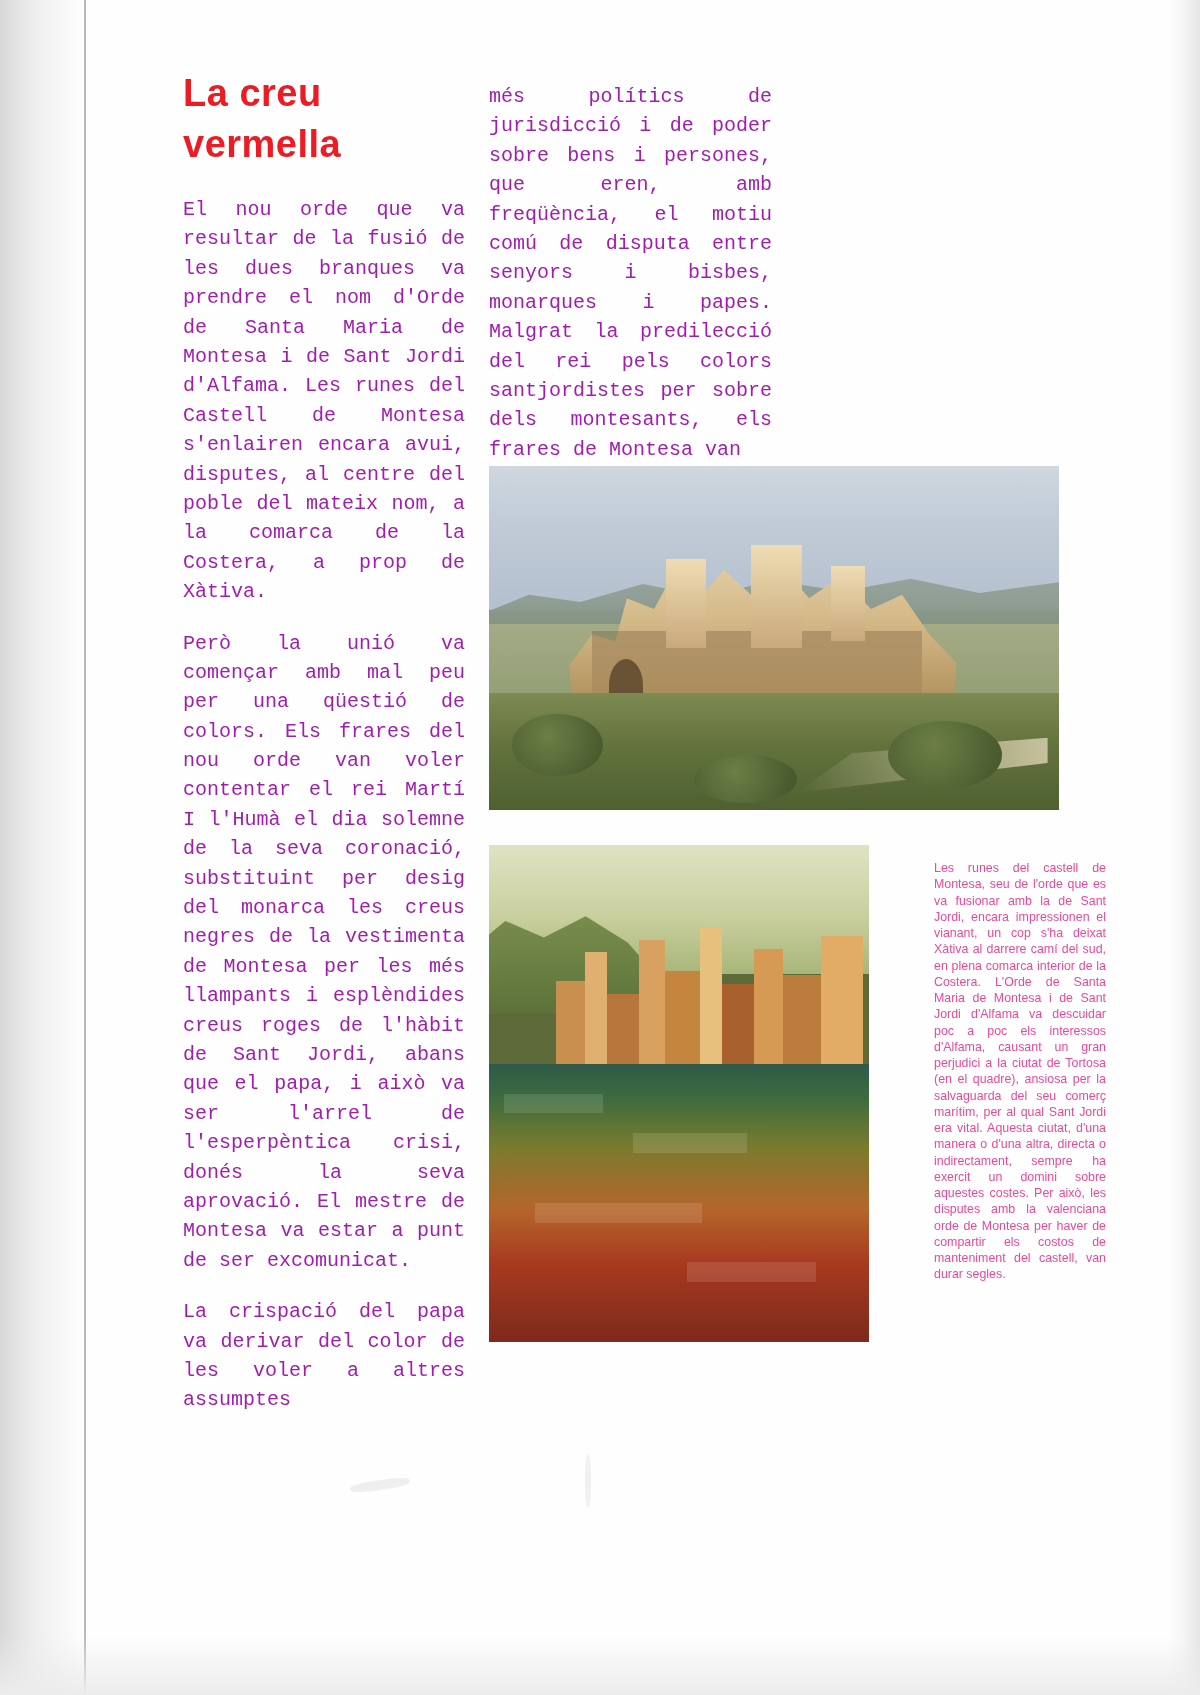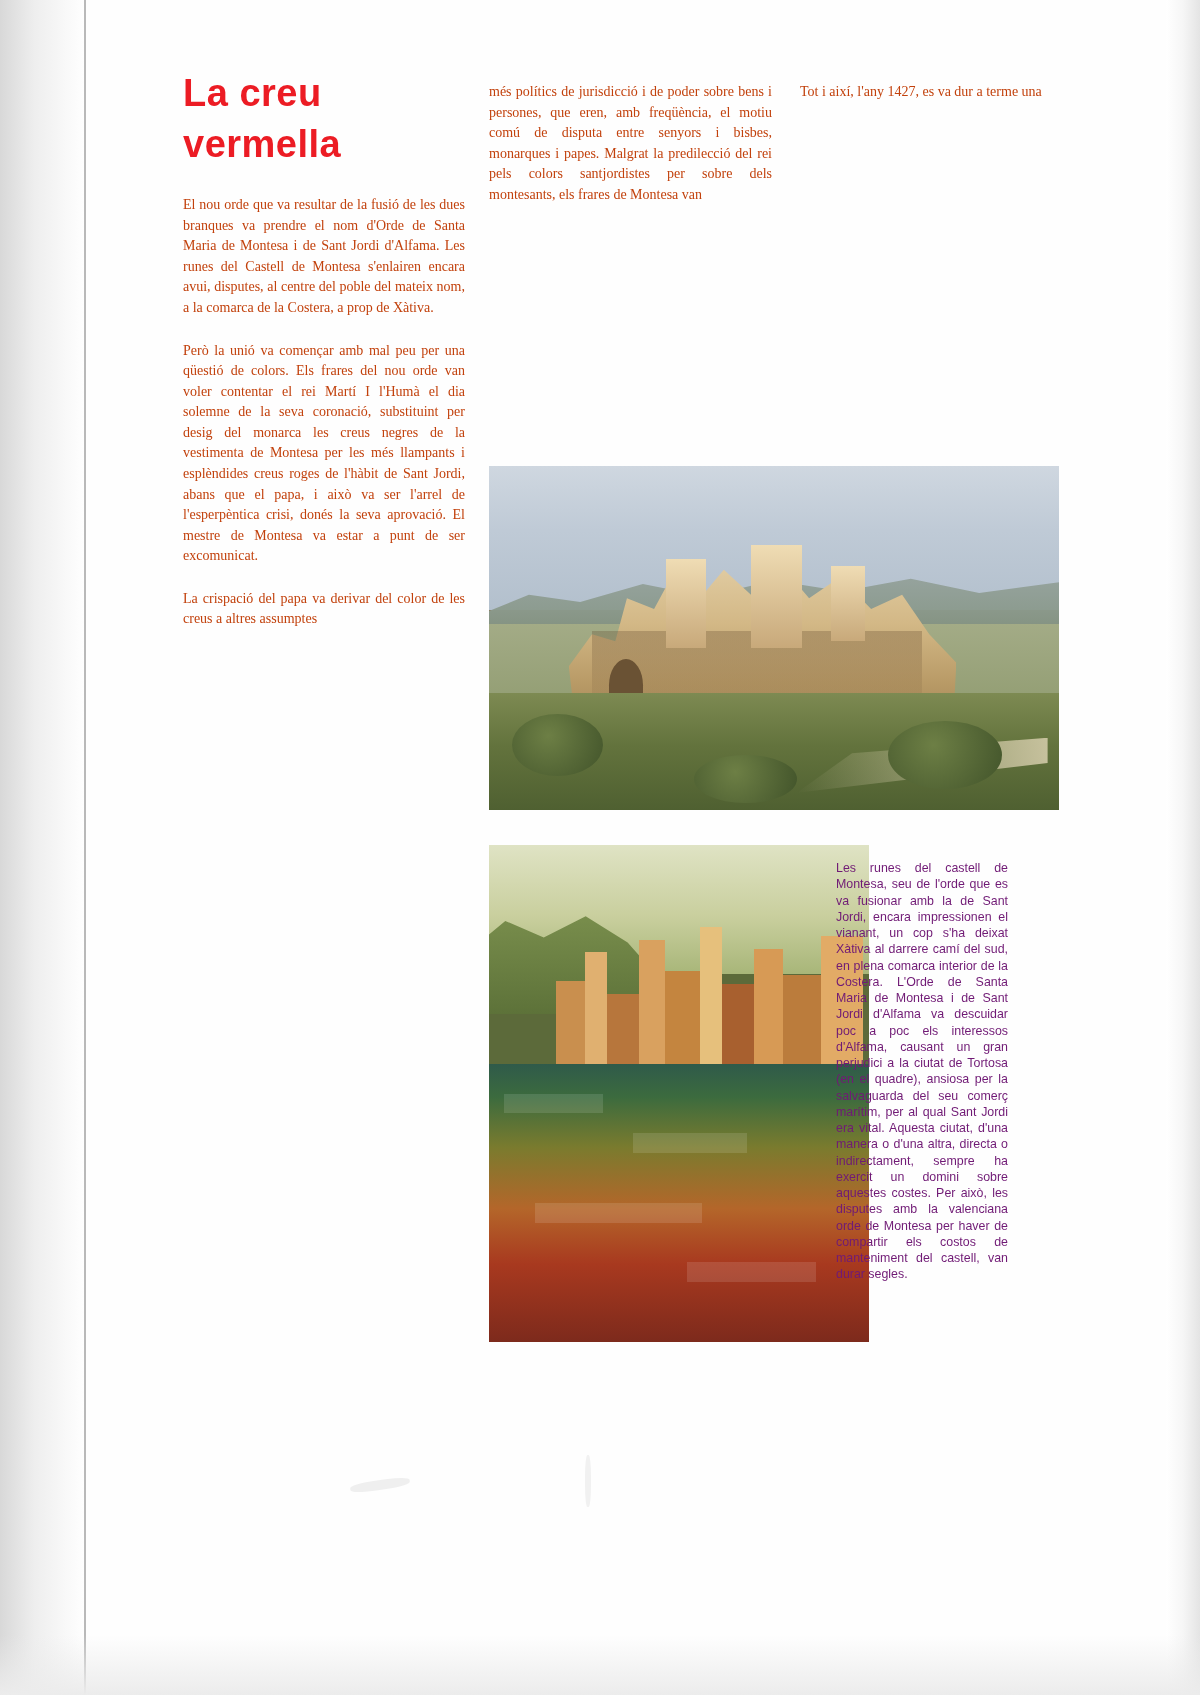--- a/index.html
+++ b/index.html
@@ -67,26 +67,26 @@
     font-size: 38px;
     line-height: 1.33;
     font-weight: bold;
     letter-spacing: 0.5px;
     margin: 0 0 26px 0;
     font-family: "Liberation Sans", sans-serif;
   }
 
   p.body-par {
     margin: 0 0 22px 0;
-    font-size: 14px;
+    font-size: 20px;
     line-height: 1.47;
-    color: #c2410c;
+    color: #a21caf;
     text-align: justify;
     text-justify: inter-word;
-    font-family: Liberation Serif, serif;
+    font-family: Liberation Mono, monospace;
   }
   p.body-par:last-child { margin-bottom: 0; }
 
   
   .img-castle {
     position: absolute;
     left: 489px;
     top: 466px;
     width: 570px;
     height: 344px;
@@ -98,26 +98,26 @@
     left: 489px;
     top: 845px;
     width: 380px;
     height: 497px;
     overflow: hidden;
     background: #5c6a3a;
   }
 
   .caption {
     position: absolute;
-    left: 836px;
+    left: 934px;
     top: 860px;
     width: 172px;
     font-size: 12.4px;
     line-height: 1.31;
-    color: #701a75;
+    color: #ec4899;
     text-align: justify;
     font-family: "Liberation Sans", sans-serif;
   }
 
   
   .castle-sky {
     position: absolute; left:0; top:0; width:100%; height:42%;
     background: linear-gradient(to bottom, #cfd7e0 0%, #bfcad6 45%, #b3c0cd 100%);
   }
   .castle-hills {
@@ -224,29 +224,28 @@
   <div class="scan-right-shade"></div>
   <div class="scan-bottom-shade"></div>
 </div>
 
 <div class="content">
 
   <div class="col col-1">
     <h1 class="headline">La creu vermella</h1>
     <p class="body-par">El nou orde que va resultar de la fusió de les dues branques va prendre el nom d'Orde de Santa Maria de Montesa i de Sant Jordi d'Alfama. Les runes del Castell de Montesa s'enlairen encara avui, disputes, al centre del poble del mateix nom, a la comarca de la Costera, a prop de Xàtiva.</p>
     <p class="body-par">Però la unió va començar amb mal peu per una qüestió de colors. Els frares del nou orde van voler contentar el rei Martí I l'Humà el dia solemne de la seva coronació, substituint per desig del monarca les creus negres de la vestimenta de Montesa per les més llampants i esplèndides creus roges de l'hàbit de Sant Jordi, abans que el papa, i això va ser l'arrel de l'esperpèntica crisi, donés la seva aprovació. El mestre de Montesa va estar a punt de ser excomunicat.</p>
-    <p class="body-par">La crispació del papa va derivar del color de les creus a altres assumptes</p>
+    <p class="body-par">La crispació del papa va derivar del color de les voler a altres assumptes</p>
   </div>
 
   <div class="col col-2">
     <p class="body-par">més polítics de jurisdicció i de poder sobre bens i persones, que eren, amb freqüència, el motiu comú de disputa entre senyors i bisbes, monarques i papes. Malgrat la predilecció del rei pels colors santjordistes per sobre dels montesants, els frares de Montesa van</p>
   </div>
 
   <div class="col col-3">
-    <p class="body-par">Tot i així, l'any 1427, es va dur a terme una</p>
   </div>
 
   <div class="img-castle" role="img">
     <div class="castle-sky"></div>
     <div class="castle-hills"></div>
     <div class="castle-plain"></div>
     <div class="rock-mass"></div>
     <div class="rock-shadow"></div>
     <div class="tower-a"></div>
     <div class="tower-b"></div>

